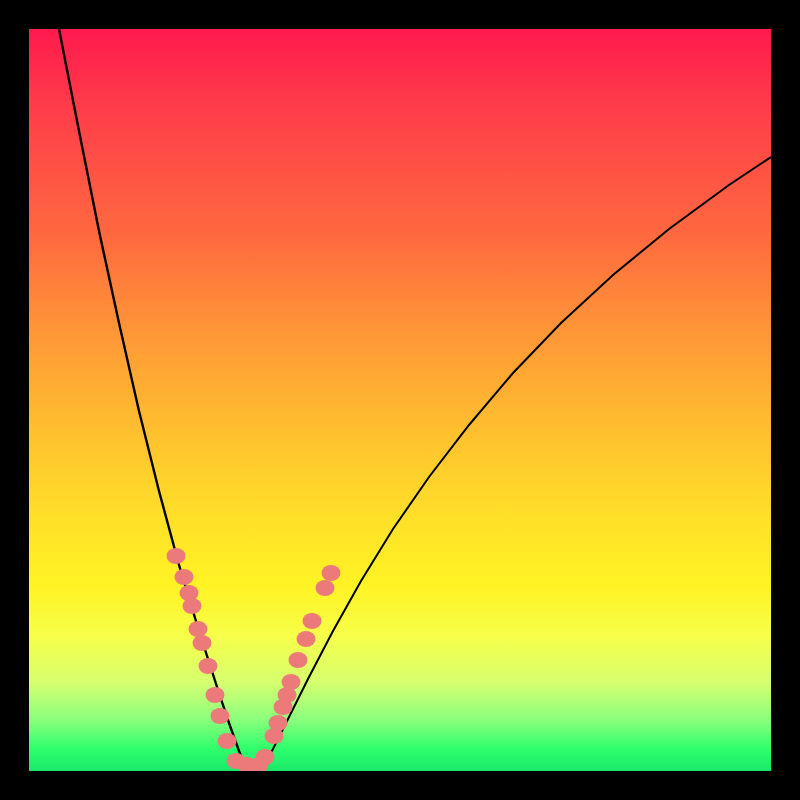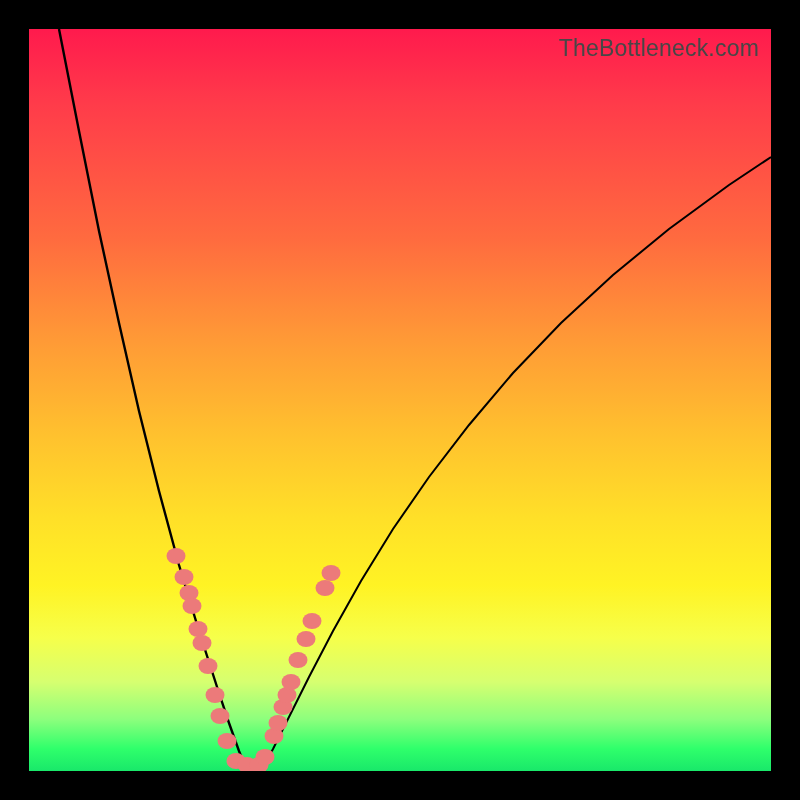--- a/index.html
+++ b/index.html
@@ -56,21 +56,20 @@
     top: 0;
     width: 742px;
     height: 742px;
   }
 </style>
 </head>
 <body>
 
 <div class="frame">
   <div class="plot">
-    <span class="watermark">TheBottleneck.com</span>
     <svg class="curve" viewBox="0 0 742 742" preserveAspectRatio="none">
       <path id="left-path" fill="none" stroke="#000" stroke-width="2.4" d="M30 0 L50 102 L70 202 L90 294 L110 382 L130 462 L150 536 L170 602 L190 664 L200 694 L210 722 L218 742 "></path>
       <path id="right-path" fill="none" stroke="#000" stroke-width="2.0" d="M232 742 L244 720 L260 688 L280 648 L304 602 L332 552 L364 500 L400 448 L440 396 L484 344 L532 294 L584 246 L640 200 L700 156 L742 128 "></path>
       <g id="marker-group">
           <ellipse cx="147" cy="527" rx="9.5" ry="8" fill="#ec7a7a"></ellipse>
           <ellipse cx="155" cy="548" rx="9.5" ry="8" fill="#ec7a7a"></ellipse>
           <ellipse cx="160" cy="564" rx="9.5" ry="8" fill="#ec7a7a"></ellipse>
           <ellipse cx="163" cy="577" rx="9.5" ry="8" fill="#ec7a7a"></ellipse>
           <ellipse cx="169" cy="600" rx="9.5" ry="8" fill="#ec7a7a"></ellipse>
           <ellipse cx="173" cy="614" rx="9.5" ry="8" fill="#ec7a7a"></ellipse>

